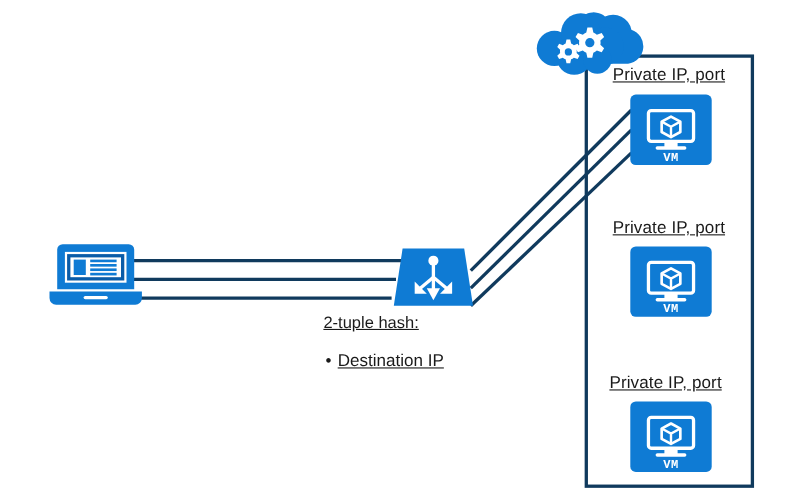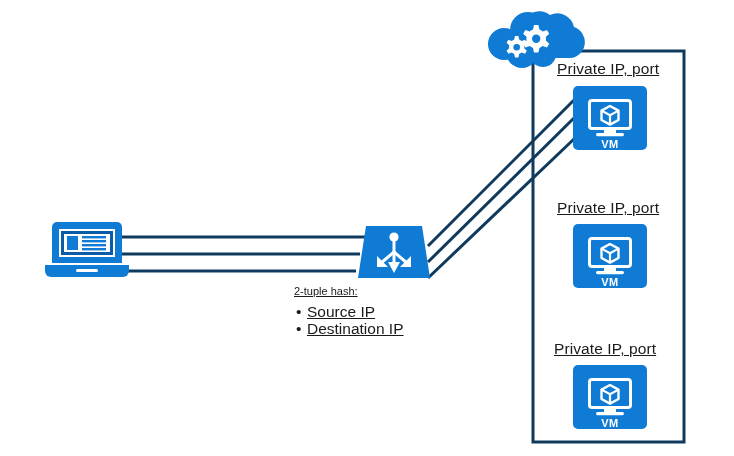--- a/index.html
+++ b/index.html
@@ -29,35 +29,35 @@
     color: #1a1a1a;
     font-family: "Liberation Sans", sans-serif;
     white-space: nowrap;
     text-decoration: underline;
   }
   .vm-label {
     font-size: 15.5px;
     letter-spacing: 0.1px;
   }
   .hash-title {
-    font-size: 11px;
+    font-size: 15px;
   }
   .hash-bullet {
     font-size: 15.5px;
   }
   .bullet-dot {
     display: inline-block;
     width: 11px;
   }
   .vm-box-text {
     position: absolute;
     color: #ffffff;
     font-size: 11px;
     font-weight: bold;
-    font-family: Liberation Sans, sans-serif;
+    font-family: Liberation Mono, monospace;
     letter-spacing: 0.4px;
     text-align: center;
     width: 74px;
   }
 </style>
 </head>
 <body>
 
 <div id="diagram-root">
 
@@ -186,21 +186,18 @@
   <div class="vm-box-text" style="left:573px; top:138px;">VM</div>
   <div class="vm-box-text" style="left:573px; top:276px;">VM</div>
   <div class="vm-box-text" style="left:573px; top:417px;">VM</div>
 
   <div class="txt vm-label" style="left:557px; top:60px;">Private IP, port</div>
   <div class="txt vm-label" style="left:557px; top:199px;">Private IP, port</div>
   <div class="txt vm-label" style="left:554px; top:340px;">Private IP, port</div>
 
   <div class="txt hash-title" style="left:294px; top:285px;">2-tuple hash:</div>
 
-  <div class="txt hash-bullet" style="left:296px; top:303px;">
-    <span class="bullet-dot">•</span><span>Source IP</span>
-  </div>
 
   <div class="txt hash-bullet" style="left:296px; top:320px;">
     <span class="bullet-dot">•</span><span>Destination IP</span>
   </div>
 
 </div>
 
 </body></html>

